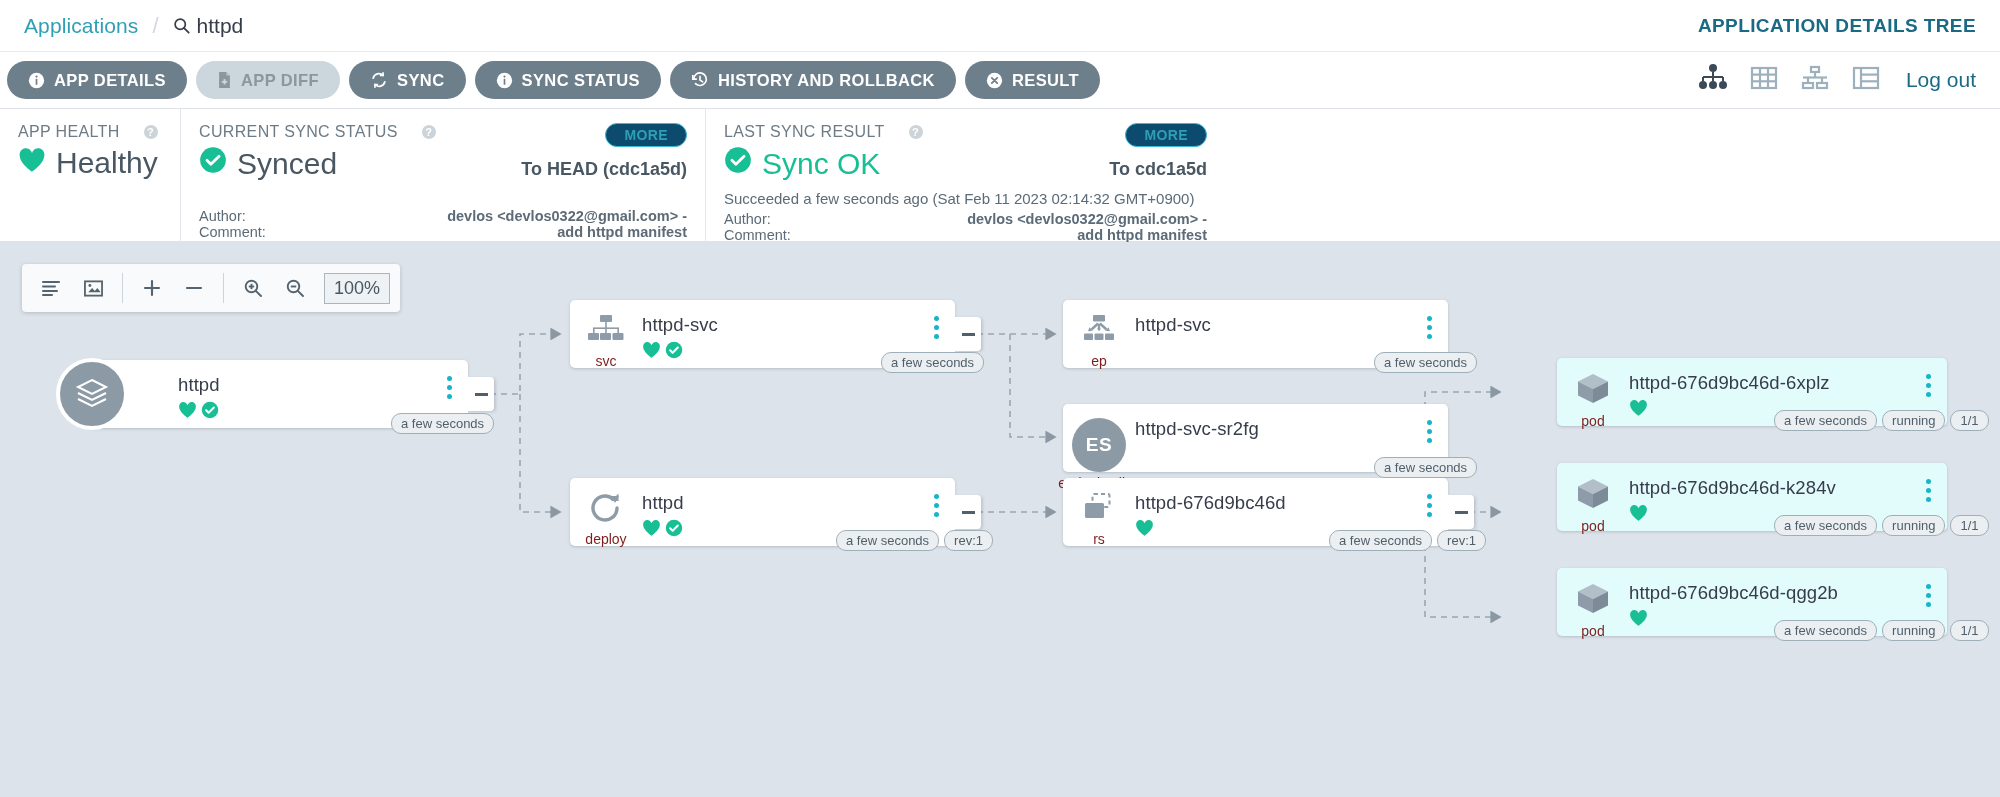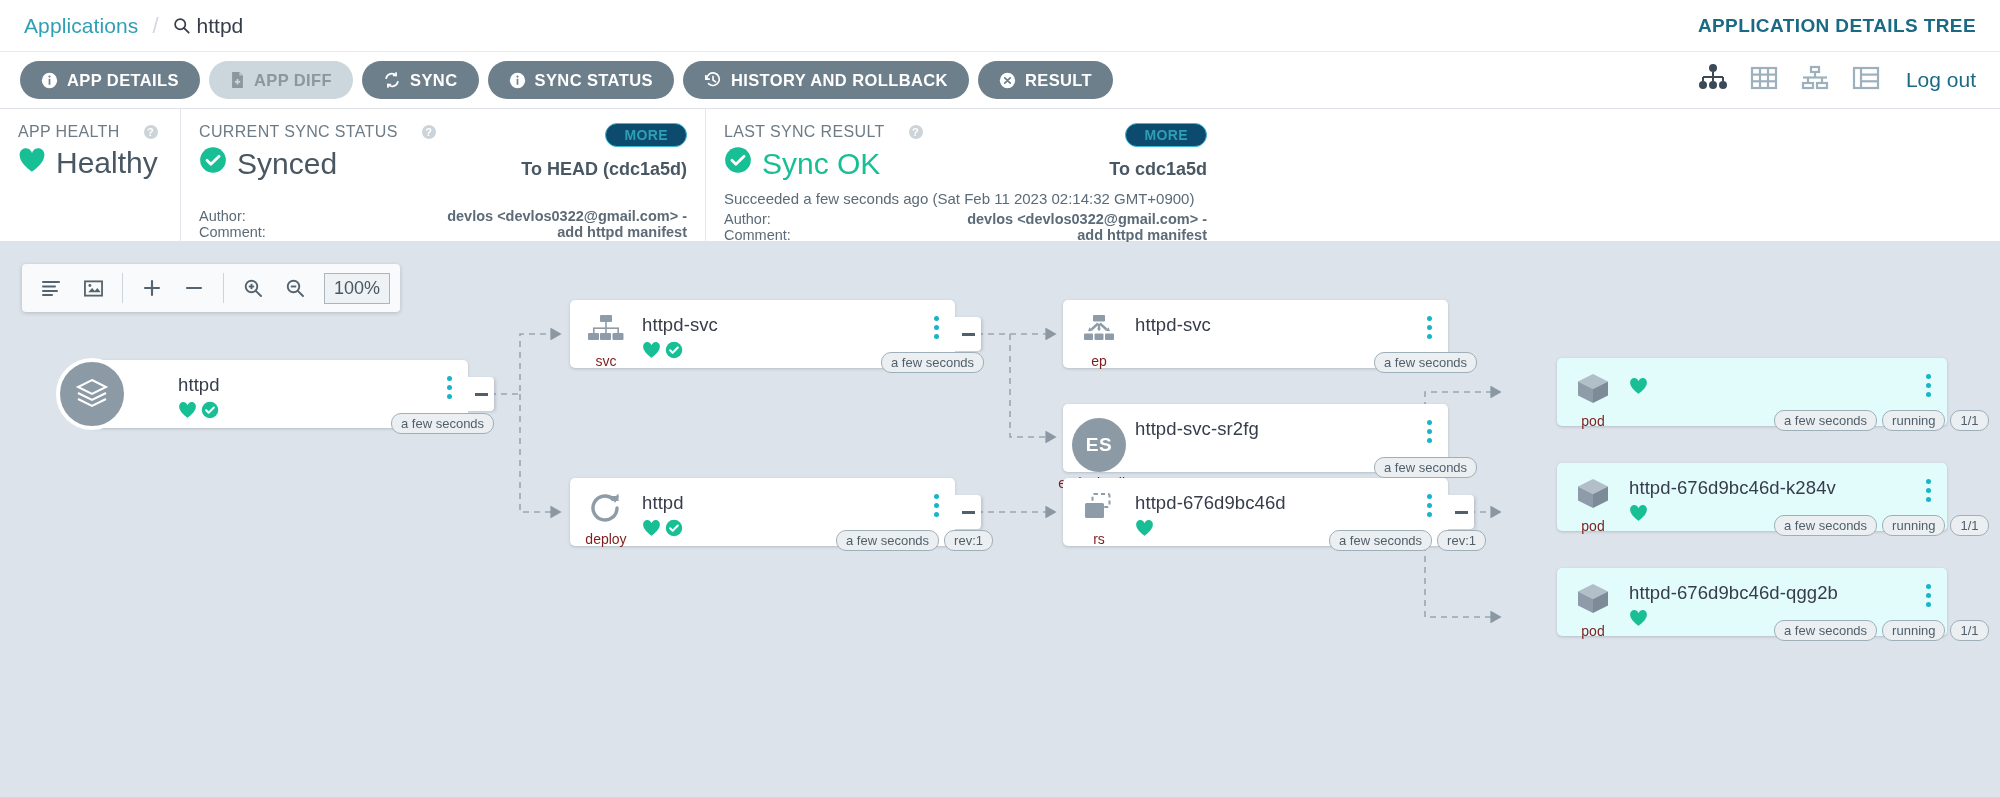--- a/index.html
+++ b/index.html
@@ -31,21 +31,21 @@
   .mini-search svg { display: block; }
   .tree-title {
     position: absolute; right: 24px; top: 50%; transform: translateY(-50%);
     color: #1b6a85; font-size: 19px; font-weight: bold; letter-spacing: .4px;
   }
 
   
   .toolbar {
     height: 57px; background: #fff;
     display: flex; align-items: center;
-    padding: 0 20px;
+    padding: 0 7px;
     border-bottom: 1px solid #dfe3e8;
     position: relative;
   }
   .btn {
     display: inline-flex; align-items: center; gap: 9px;
     height: 38px; padding: 0 21px;
     border-radius: 19px;
     background: #6d7f8b; color: #fff;
     font-size: 16.5px; font-weight: bold; letter-spacing: .4px;
     white-space: nowrap; margin-right: 9px;
@@ -702,20 +702,21 @@
         <span>
           <svg width="36" height="34" viewBox="0 0 36 34">
             <path d="M18 2 L33 9.5 L18 17 L3 9.5 z" fill="#b3bfc8"></path>
             <path d="M3 9.5 L18 17 L18 31 L3 23.5 z" fill="#8d9ca8"></path>
             <path d="M33 9.5 L18 17 L18 31 L33 23.5 z" fill="#7c8b97"></path>
           </svg>
         </span>
         <span class="kind">pod</span>
       </div>
       <div class="node-body">
+        <div class="node-title">httpd-676d9bc46d-6xplz</div>
         <div class="badges">
           <span>
             <svg width="19" height="18" viewBox="0 0 24 22" fill="#18be94">
               <path d="M12 21S1.5 13.8 1.5 7.3A5.3 5.3 0 0 1 12 5.1 5.3 5.3 0 0 1 22.5 7.3C22.5 13.8 12 21 12 21z"></path>
               </svg>
           </span>
         </div>
       </div>
       <div class="kebab">
           <i></i>

